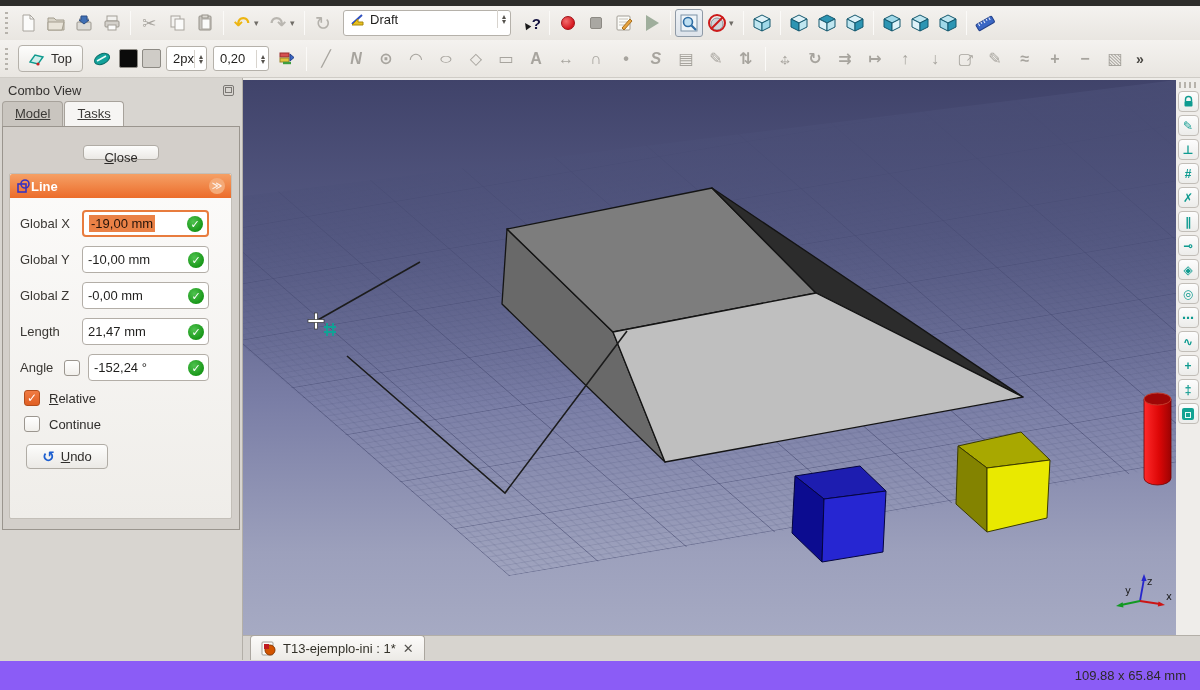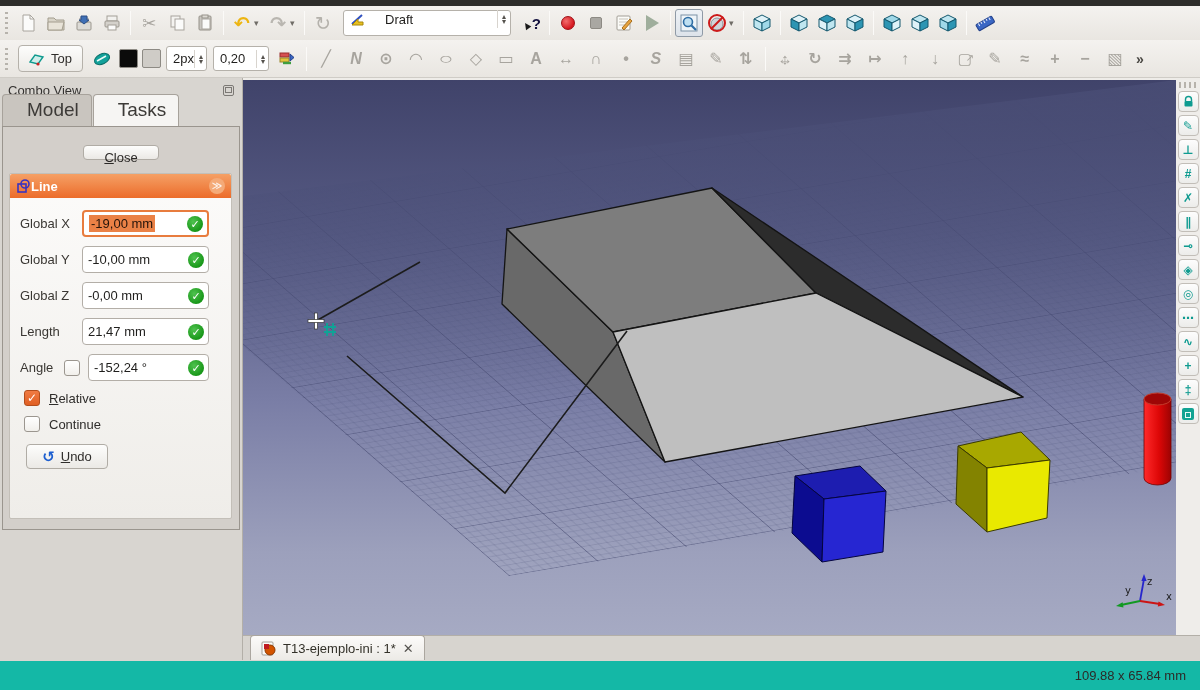--- a/index.html
+++ b/index.html
@@ -29,39 +29,39 @@
   .run-tri { width:0; height:0; border-left:13px solid #9fae9c; border-top:8px solid transparent; border-bottom:8px solid transparent; }
   .boxed { border:1px solid #8f9aa6; background:linear-gradient(#eef2f6,#dde3ea); }
   .overlay-glyph { position:relative; width:18px; height:18px; }
   .overlay-glyph s { text-decoration:none; position:absolute; left:0; top:0; width:18px; text-align:center; font-size:15px; color:#a7a49e; line-height:18px; }
   .draft-glyph { font-size:16px; color:#a7a49e; font-weight:bold; line-height:1; }
   .it { font-style:italic; }
   .wide-o { display:inline-block; transform:scaleX(1.5); }
   .overflow-chevrons { font-size:14px; color:#4a4844; font-weight:bold; margin-left:6px; }
 
   
-  .wb-combo { display:flex; align-items:center; gap:20px; height:26px; width:168px; background:#fff; border:1px solid #b5b1aa; border-radius:3px; padding:0 4px 8px 6px; margin:0 6px; }
+  .wb-combo { display:flex; align-items:center; gap:5px; height:26px; width:168px; background:#fff; border:1px solid #b5b1aa; border-radius:3px; padding:0 4px 8px 6px; margin:0 6px; }
   .wb-combo .label { flex:1; font-size:13px; color:#1f1e1c; }
   .spin-arrows { display:flex; flex-direction:column; align-items:center; line-height:5px; font-size:8px; color:#55524d; border-left:1px solid #d8d4ce; padding-left:4px; height:18px; justify-content:center; }
 
   
   .btn-std { display:flex; align-items:center; gap:6px; height:27px; padding:0 10px; background:linear-gradient(#fdfdfc,#eceae6); border:1px solid #b5b1aa; border-radius:4px; margin:0 4px;justify-content:center; }
   .swatch { width:19px; height:19px; border:1px solid #8d8a84; border-radius:2px; margin:0 2px; }
   .swatch.black { background:#0b0b0b; }
   .swatch.gray { background:#cfccc7; }
   .spinbox { display:flex; align-items:center; height:25px; background:#fff; border:1px solid #b5b1aa; border-radius:3px; padding:0 3px 0 6px; margin:0 3px; }
   .spinbox .val { font-size:13px; color:#1f1e1c; }
 
   
   .left-dock { position:absolute; left:0; top:78px; width:243px; height:582px; background:#d8d5d0; border-right:1px solid #b3afa8; }
   .dock-title { display:flex; align-items:center; justify-content:space-between; padding:5px 8px 2px 8px; font-size:13px; color:#343230; }
   .float-ic { width:11px; height:11px; border:1px solid #7c7975; border-radius:2px; position:relative; }
   .float-ic::after { content:""; position:absolute; right:1px; top:1px; width:5px; height:4px; border:1px solid #7c7975; }
   .tabs { display:flex; align-items:flex-end; height:26px; padding-left:2px; }
-  .tab { padding:4px 12px 5px 24px; font-size:19px; border:1px solid #a7a29b; border-bottom:none; border-radius:4px 4px 0 0; background:#c9c5bf; color:#3c3a37; margin-right:1px; }
+  .tab { padding:4px 12px 5px 12px; font-size:13px; border:1px solid #a7a29b; border-bottom:none; border-radius:4px 4px 0 0; background:#c9c5bf; color:#3c3a37; margin-right:1px;text-decoration:underline; }
   .tab.active { background:#f6f5f3; position:relative; z-index:2; }
   .dock-content { position:relative; margin:0 2px; height:404px; background:#d3cfca; border:1px solid #9a958e; }
   .close-btn { display:block; margin:18px auto 0 auto; width:76px; height:15px; background:linear-gradient(#fdfdfc,#ebe9e5); border:1px solid #b0aca5; border-radius:4px; font-size:13px; color:#2b2927; text-align:center; line-height:23px; }
   .close-btn::first-letter, .undo-btn b::first-letter { text-decoration:underline; }
   .task-panel { margin:13px 7px 0 6px; background:linear-gradient(#fcfbfa,#efede9); border:1px solid #c3bfb8; border-radius:2px; height:346px; }
   .task-header { display:flex; align-items:center; height:24px; background:linear-gradient(#f5a065,#ec6c2b); border-radius:2px 2px 0 0; padding:0 6px; }
   .task-header .htxt { color:#fff; font-weight:bold; font-size:13px; flex:1; }
   .collapse-ic { width:16px; height:16px; border-radius:50%; background:#f4aa78; color:#fdf2ea; font-size:10px; font-weight:bold; text-align:center; line-height:15px; }
   .form { padding:12px 22px 0 10px; }
   .frow { display:flex; align-items:center; margin-bottom:9px; }
@@ -84,21 +84,21 @@
   .right-dock { position:absolute; left:1176px; top:80px; width:24px; height:555px; background:#efedea; display:flex; flex-direction:column; align-items:center; padding-top:2px; }
   .rd-handle { width:18px; height:6px; background:repeating-linear-gradient(90deg,#b7b3ac 0 2px, transparent 2px 5px); margin-bottom:3px; }
   .rbtn { width:21px; height:21px; margin-bottom:3px; background:linear-gradient(#fdfdfd,#ececea); border:1px solid #c2beb8; border-radius:4px; display:flex; align-items:center; justify-content:center; color:#0e9b90; font-weight:bold; font-size:12px; line-height:1; flex:none; }
   .teal-sq { width:12px; height:12px; background:#12a393; border-radius:2px; position:relative; }
   .teal-sq::after { content:""; position:absolute; left:3px; top:4px; width:4px; height:4px; border:1px solid #eafaf7; }
 
   
   .tabbar { position:absolute; left:243px; top:635px; width:957px; height:25px; background:#d7d4cf; border-top:1px solid #b3afa8; display:flex; align-items:flex-end; }
   .doc-tab { display:flex; align-items:center; gap:7px; height:25px; margin-left:7px; padding:0 10px; background:linear-gradient(#fcfbfa,#eceae6); border:1px solid #aba69f; border-bottom:none; border-radius:4px 4px 0 0; font-size:13px; color:#333129; }
   .doc-close { color:#55534f; font-weight:bold; font-size:13px; }
-  .statusbar { position:absolute; left:0; top:660px; width:1200px; height:30px; background:#14b8a6; border-top:1px solid #d8d5d0; display:flex; align-items:center; justify-content:flex-end; padding-right:14px; font-size:13px; color:#2c2a28; }
+  .statusbar { position:absolute; left:0; top:660px; width:1200px; height:30px; background:#8b5cf6; border-top:1px solid #d8d5d0; display:flex; align-items:center; justify-content:flex-end; padding-right:14px; font-size:13px; color:#2c2a28; }
 
   svg text { font-family:"DejaVu Sans",sans-serif; }
 </style>
 </head>
 <body>
 
 <div class="app">
   <div class="win-edge"></div>
 
   <div class="toolbar tb1">

